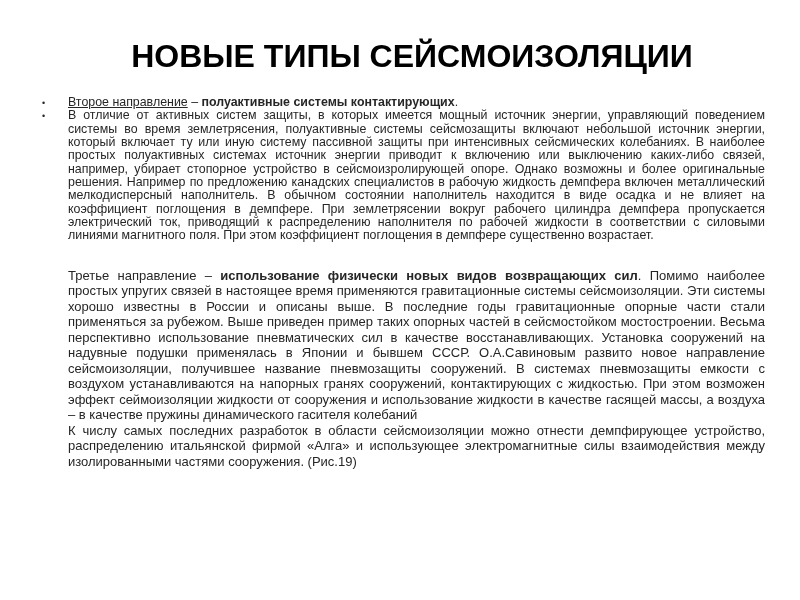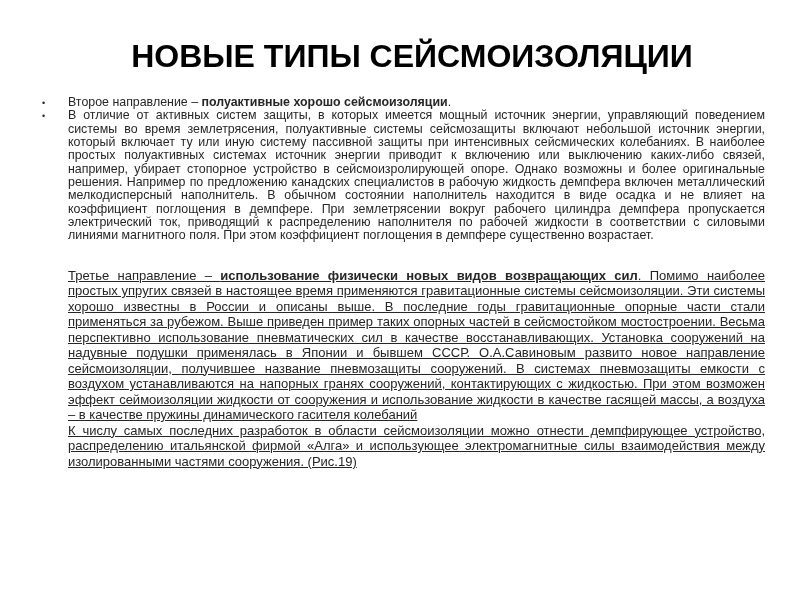--- a/index.html
+++ b/index.html
@@ -46,38 +46,37 @@
       left: -26px;
       top: 0.5px;
       font-size: 9px;
       line-height: 13.33px;
       color: #262626;
     }
     .paras {
       margin-top: 25px;
       font-size: 13px;
       line-height: 15.5px;
-      text-decoration: underline;
     }
     .para {
       text-align: justify;
       margin: 0;
     }
     .seg-bold { font-weight: bold; }
-    .seg-underline { }
+    .seg-underline { text-decoration: underline; }
   </style>
 </head>
 <body>
 
 <div class="slide">
   <h1 class="title">НОВЫЕ ТИПЫ СЕЙСМОИЗОЛЯЦИИ</h1>
 
   <div class="body-block">
     <div class="bullets">
-        <div class="bullet-item"><span class="bullet-marker">•</span><span class="seg-underline">Второе направление</span><span> – </span><span class="seg-bold">полуактивные хорошо сейсмоизоляции</span><span>.</span></div>
+        <div class="bullet-item"><span class="bullet-marker">•</span><span class="seg-underline">Второе направление</span><span> – </span><span class="seg-bold">полуактивные системы контактирующих</span><span>.</span></div>
         <div class="bullet-item"><span class="bullet-marker">•</span><span>В отличие от активных систем защиты, в которых имеется мощный источник энергии, управляющий поведением системы во время землетрясения, полуактивные системы сейсмозащиты включают небольшой источник энергии, который включает ту или иную систему пассивной защиты при интенсивных сейсмических колебаниях. В наиболее простых полуактивных системах источник энергии приводит к включению или выключению каких-либо связей, например, убирает стопорное устройство в сейсмоизролирующей опоре. Однако возможны и более оригинальные решения. Например по предложению канадских специалистов в рабочую жидкость демпфера включен металлический мелкодисперсный наполнитель. В обычном состоянии наполнитель находится в виде осадка и не влияет на коэффициент поглощения в демпфере. При землетрясении вокруг рабочего цилиндра демпфера пропускается электрический ток, приводящий к распределению наполнителя по рабочей жидкости в соответствии с силовыми линиями магнитного поля. При этом коэффициент поглощения в демпфере существенно возрастает.</span></div>
       </div>
 
     <div class="paras">
         <div class="para"><span>Третье направление – </span><span class="seg-bold">использование физически новых видов возвращающих сил</span><span>. Помимо наиболее простых упругих связей в настоящее время применяются гравитационные системы сейсмоизоляции. Эти системы хорошо известны в России и описаны выше. В последние годы гравитационные опорные части стали применяться за рубежом. Выше приведен пример таких опорных частей в сейсмостойком мостостроении. Весьма перспективно использование пневматических сил в качестве восстанавливающих. Установка сооружений на надувные подушки применялась в Японии и бывшем СССР. О.А.Савиновым развито новое направление сейсмоизоляции, получившее название пневмозащиты сооружений. В системах пневмозащиты емкости с воздухом устанавливаются на напорных гранях сооружений, контактирующих с жидкостью. При этом возможен эффект сеймоизоляции жидкости от сооружения и использование жидкости в качестве гасящей массы, а воздуха – в качестве пружины динамического гасителя колебаний</span></div>
         <div class="para"><span>К числу самых последних разработок в области сейсмоизоляции можно отнести демпфирующее устройство, распределению итальянской фирмой «Алга» и использующее электромагнитные силы взаимодействия между изолированными частями сооружения. (Рис.19)</span></div>
       </div>
   </div>
 </div>
 

